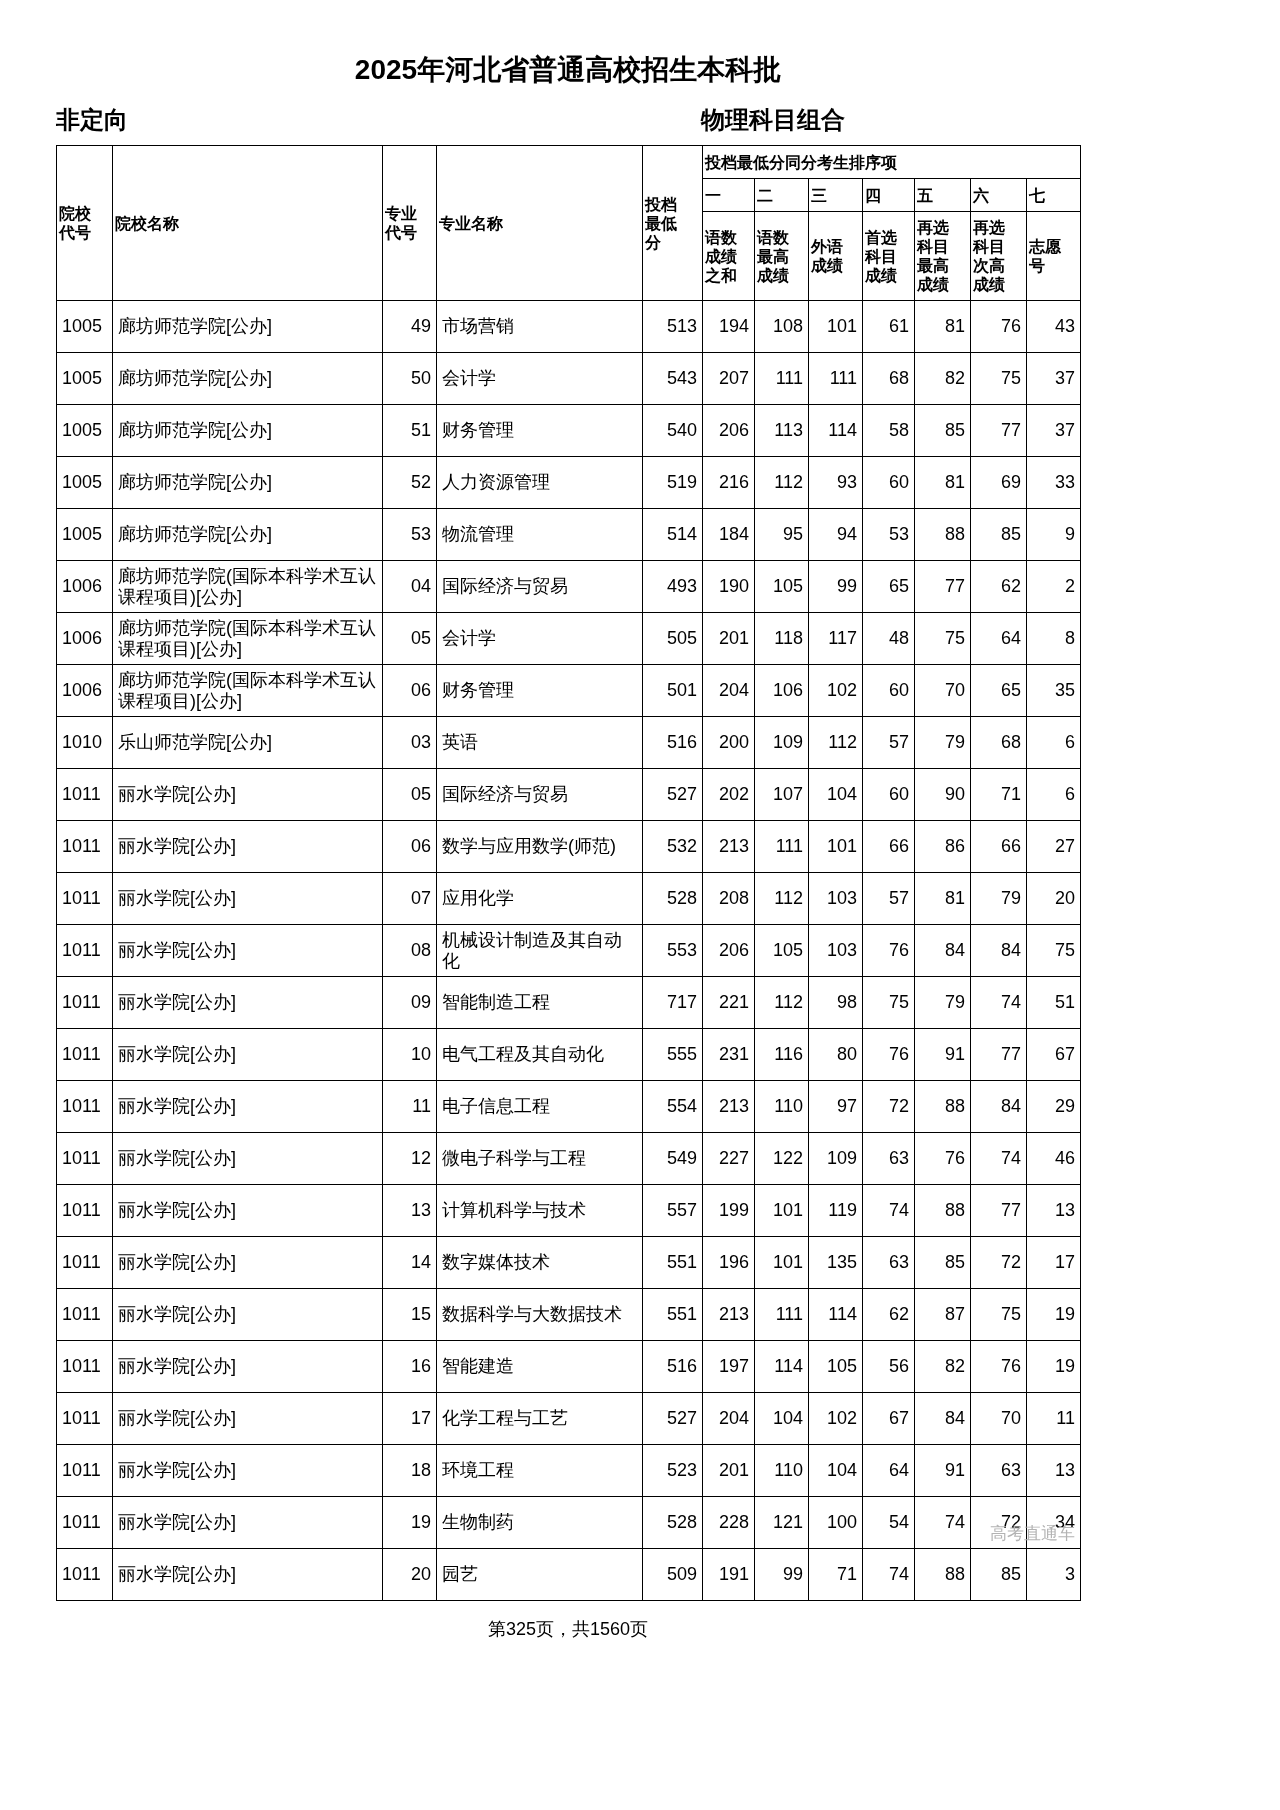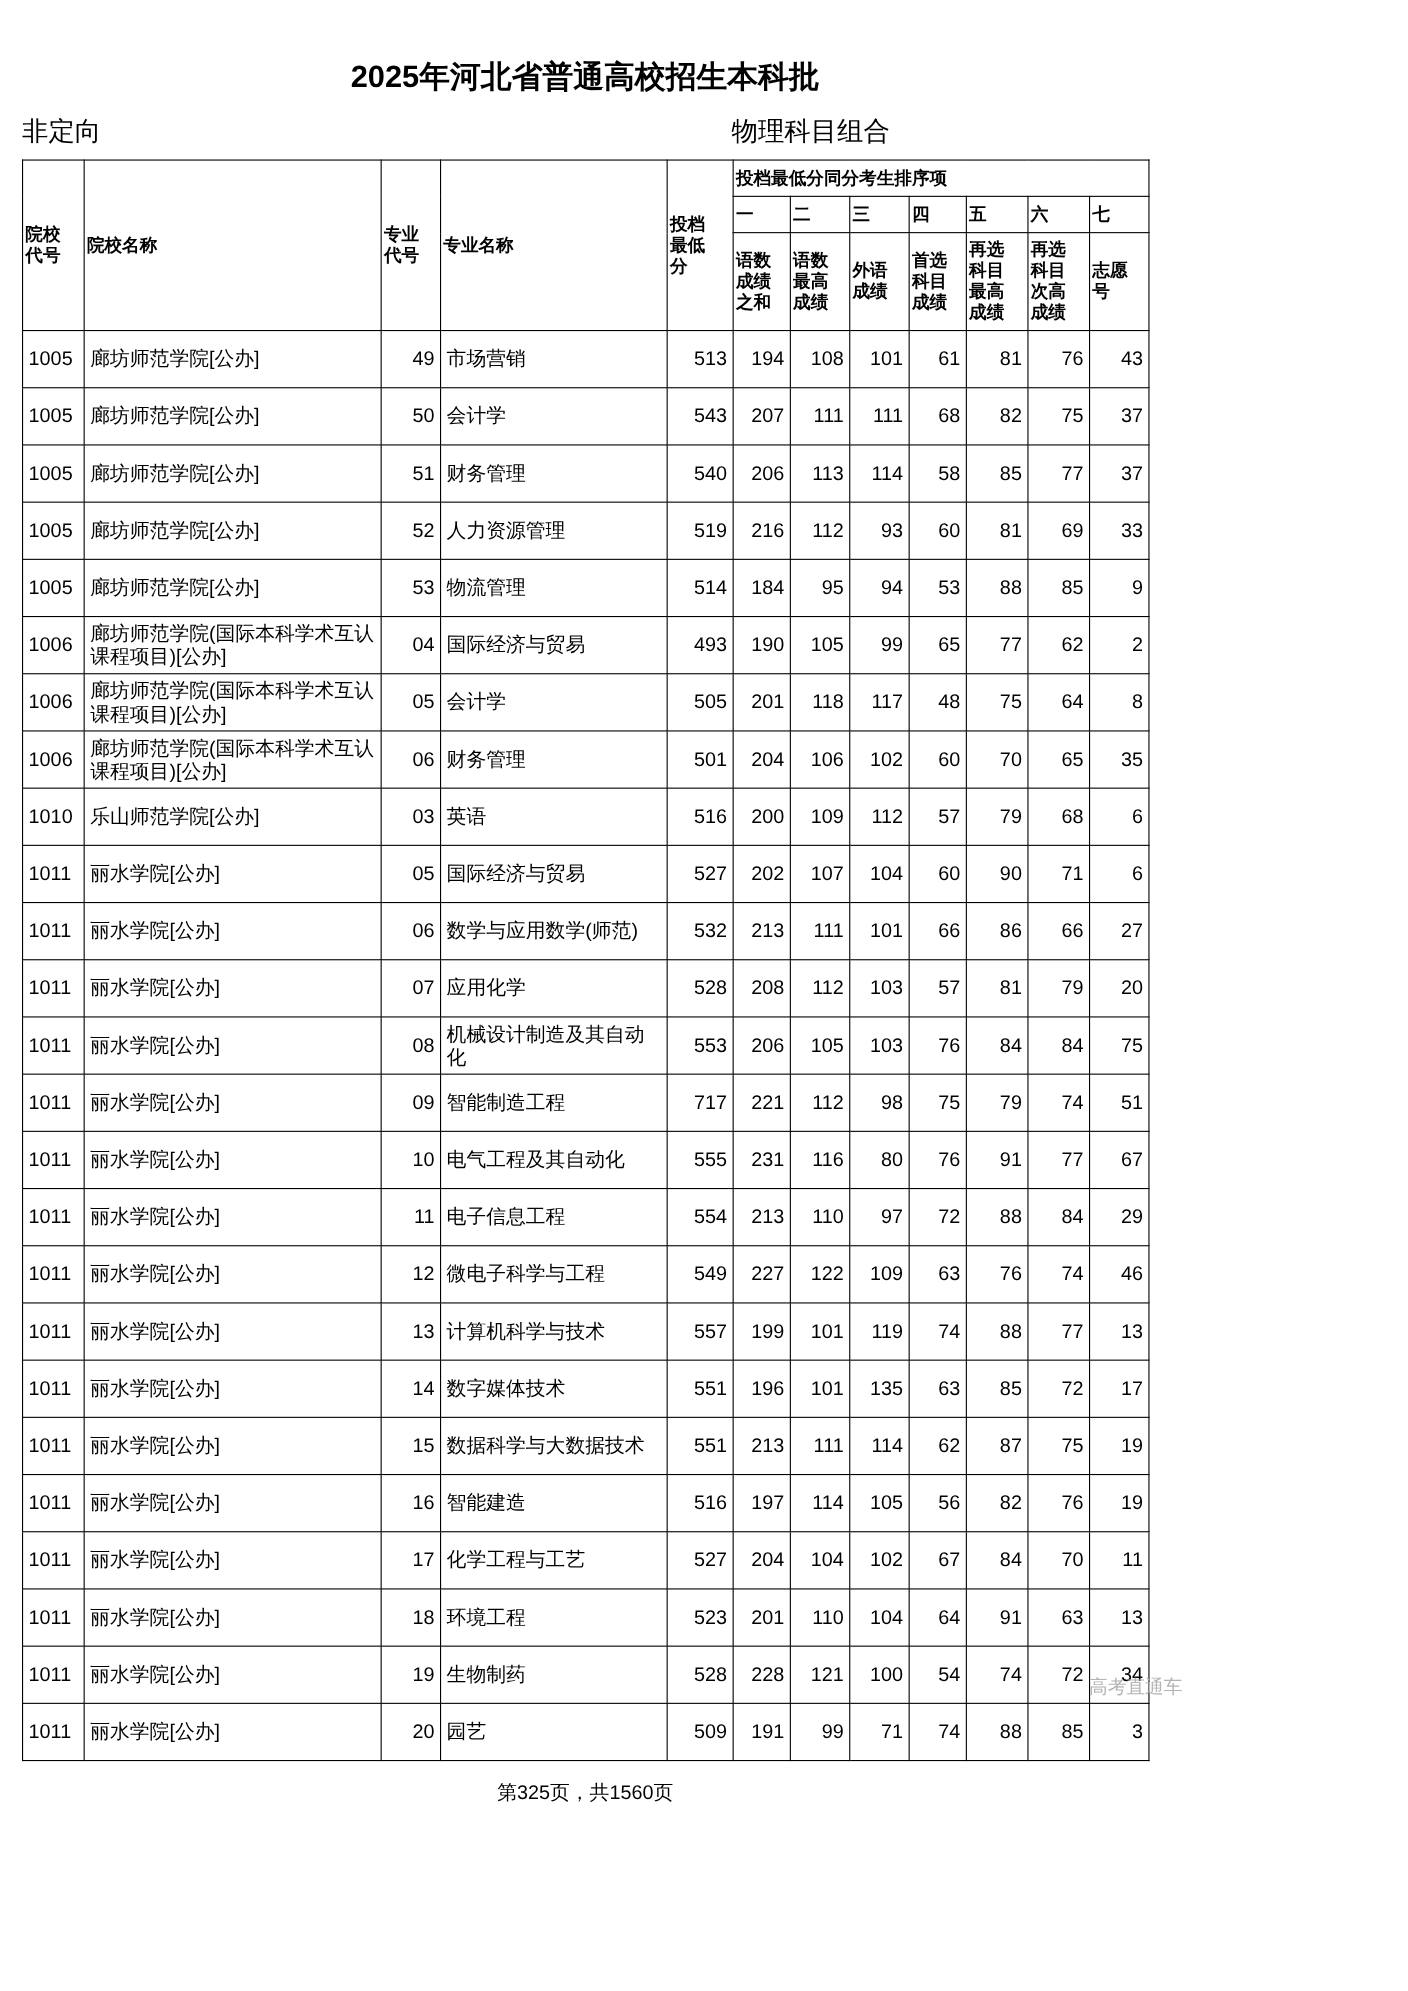--- a/index.html
+++ b/index.html
@@ -6,31 +6,31 @@
   body {
     width: 1280px;
     height: 1810px;
     background: #ffffff;
     color: #000000;
     font-family: "Liberation Sans", "DejaVu Sans", sans-serif;
     position: relative;
   }
   .page {
     width: 1024px;
-    margin-left: 20px;
+    margin-left: 56px;
     padding-top: 50px;
   }
   .title-block { text-align: center; font-weight: bold; font-size: 28px; line-height: 39px; }
   .labels-row {
     display: flex;
     justify-content: space-between;
     align-items: flex-end;
     margin: 16px 0 10px 0;
     font-size: 24px;
-    font-weight: normal;
+    font-weight: bold;
     line-height: 30px;
   }
   .labels-row .right-label { margin-right: 235px; }
 
   table.stat-table {
     border-collapse: collapse;
     width: 1024px;
     table-layout: fixed;
   }
   .stat-table th, .stat-table td {

